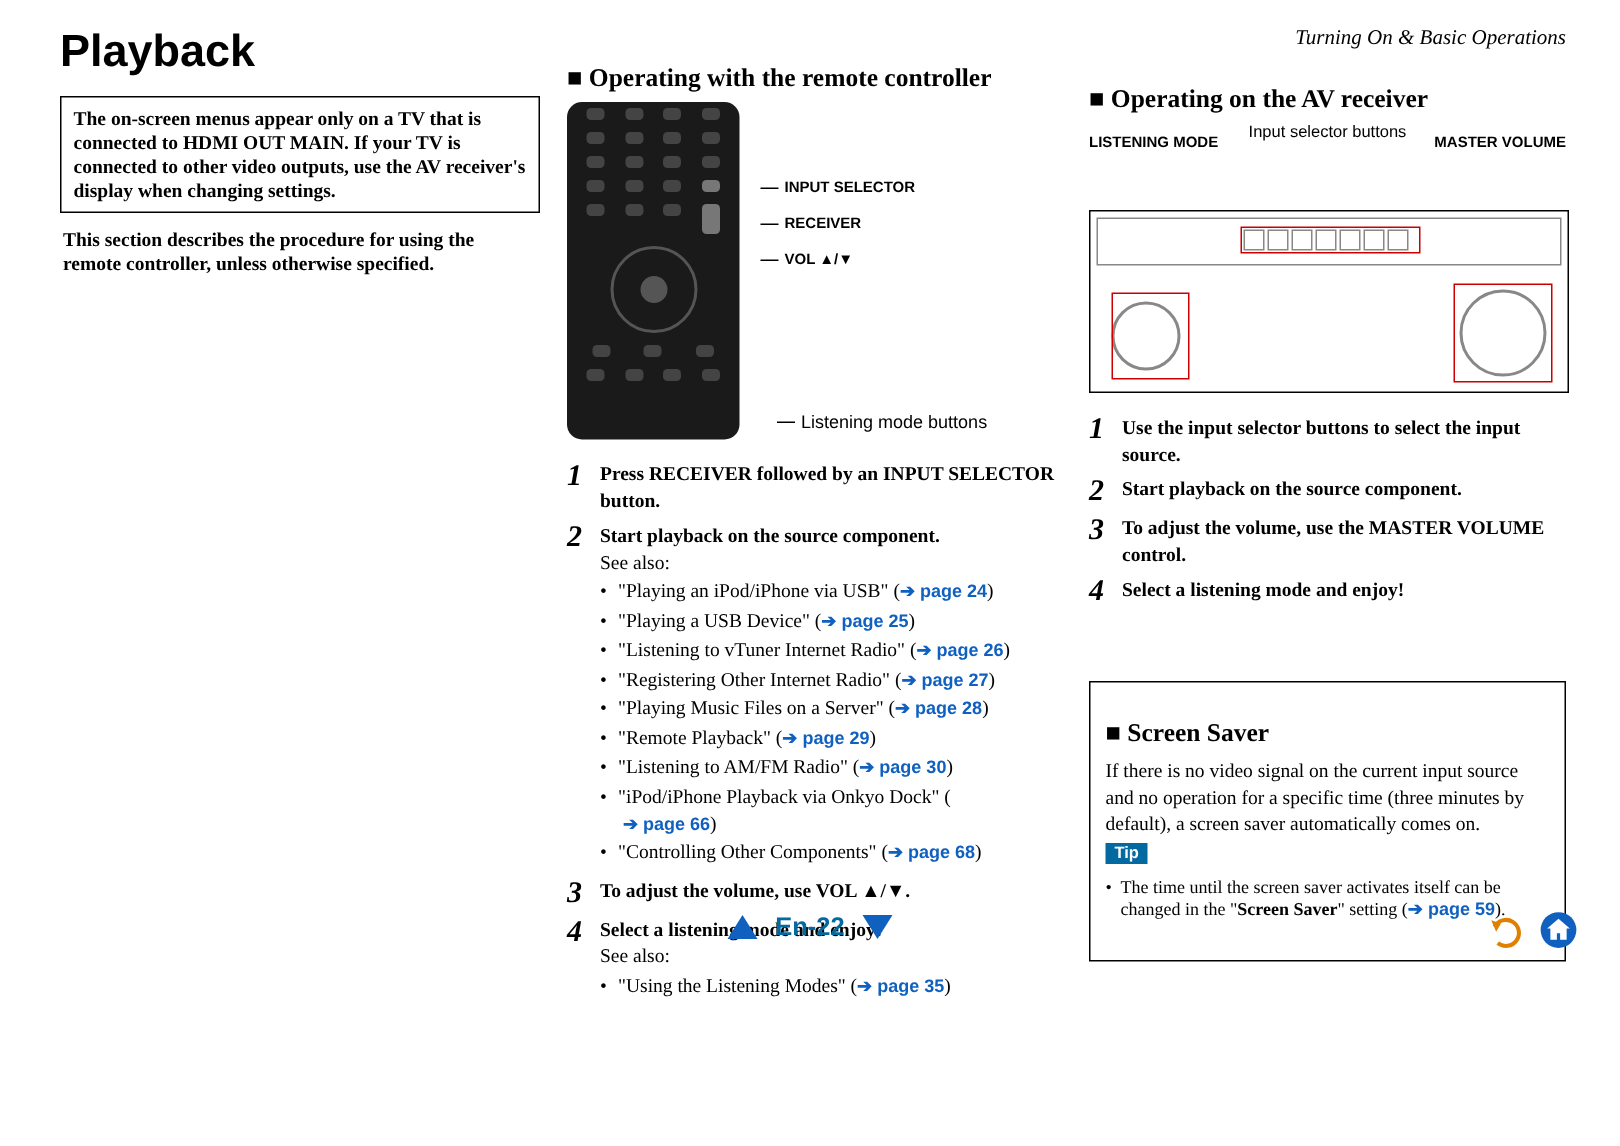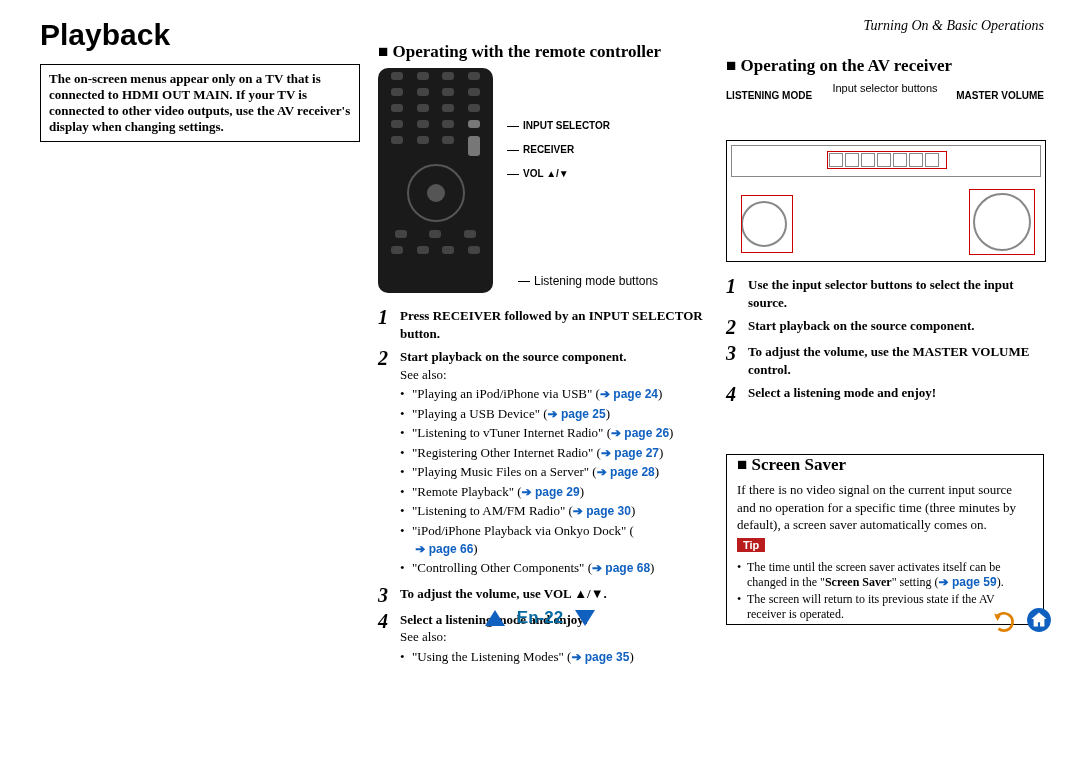--- a/index.html
+++ b/index.html
@@ -37,22 +37,22 @@
   
   .receiver{position:relative;width:318px;height:120px;border:1px solid #000;margin-top:46px;background:#fff}
   .rcv-top{position:absolute;left:4px;right:4px;top:4px;height:30px;border:1px solid #888}
   .rcv-sel{position:absolute;left:100px;top:10px;width:118px;height:16px;border:1px solid #c00}
   .rcv-sel span{display:inline-block;width:12px;height:12px;border:1px solid #888;margin:1px}
   .rcv-knob1{position:absolute;left:14px;top:60px;width:42px;height:42px;border:2px solid #888;border-radius:50%}
   .rcv-knob2{position:absolute;right:14px;top:52px;width:54px;height:54px;border:2px solid #888;border-radius:50%}
   .rcv-box1{position:absolute;left:14px;top:54px;width:50px;height:56px;border:1px solid #c00}
   .rcv-box2{position:absolute;right:10px;top:48px;width:64px;height:64px;border:1px solid #c00}
   .rcv-lbl{position:absolute;font-family:Arial,Helvetica,sans-serif;font-size:10px;font-weight:bold;white-space:nowrap}
-  .box-outer{border:1px solid #000;padding:0 10px;margin-top:50px}
-  .tip{display:inline-block;background:#b91c1c;color:#fff;font-family:Arial,Helvetica,sans-serif;font-weight:bold;font-size:11px;padding:1px 6px;margin:4px 0}
+  .box-outer{border:1px solid #000;padding:24px 10px;margin-top:50px}
+  .tip{display:inline-block;background:#0369a1;color:#fff;font-family:Arial,Helvetica,sans-serif;font-weight:bold;font-size:11px;padding:1px 6px;margin:4px 0}
   .tipnotes{margin:4px 0 0 0;padding:0;list-style:none;font-size:12px}
   .tipnotes>li{position:relative;padding-left:10px;margin:2px 0}
   .tipnotes>li::before{content:"•";position:absolute;left:0}
   
   .footer{position:absolute;left:0;right:0;bottom:6px;height:30px;display:flex;align-items:center;justify-content:center}
   .pgnav{font-family:Arial,Helvetica,sans-serif;font-weight:bold;font-size:17px;color:#0369a1}
   .tri{display:inline-block;width:0;height:0;vertical-align:middle;margin:0 12px}
   .tri.up{border-left:10px solid transparent;border-right:10px solid transparent;border-bottom:16px solid #1060c0}
   .tri.dn{border-left:10px solid transparent;border-right:10px solid transparent;border-top:16px solid #1060c0}
   .ficon{position:absolute;width:26px;height:26px}
@@ -64,20 +64,21 @@
 </head>
 <body>
 
 <div class="page">
 
   <div class="col c1">
     <h1>Playback</h1>
     <div class="boxed">
       <span class="bold">The on-screen menus appear only on a TV that is connected to </span><span class="bold">HDMI OUT MAIN.</span><span class="bold"> If your TV is connected to other video outputs, use the AV receiver's display when changing settings.</span>
     </div>
+    <div class="bold" style="padding:0 2px">This section describes the procedure for using the remote controller, unless otherwise specified.</div>
   </div>
 
   <div class="col c2">
     <div class="sh">Operating with the remote controller</div>
 
     <div class="remote-wrap" style="position:relative">
       <div class="remote">
         <div class="btnrow">
             <span class="rbtn"></span>
             <span class="rbtn"></span>
@@ -207,21 +208,20 @@
           <div class="stepbody"><span class="lead">Select a listening mode and enjoy!</span></div>
         </li>
     </ul>
 
     <div class="box-outer">
       <div class="sh" style="margin-top:0">Screen Saver</div>
       <div style="font-size:13px;line-height:1.35">If there is no video signal on the current input source and no operation for a specific time (three minutes by default), a screen saver automatically comes on.</div>
       <span class="tip">Tip</span>
       <ul class="tipnotes">
         <li><span>The time until the screen saver activates itself can be changed in the "</span><b>Screen Saver</b><span>" setting (</span><a class="pglink">page 59</a><span>).</span></li>
-        <li>The screen will return to its previous state if the AV receiver is operated.</li>
       </ul>
     </div>
   </div>
 
   <div class="footer">
     <a class="tri up"></a>
     <span class="pgnav">En-22</span>
     <a class="tri dn"></a>
   </div>
   <a class="ficon undo">

